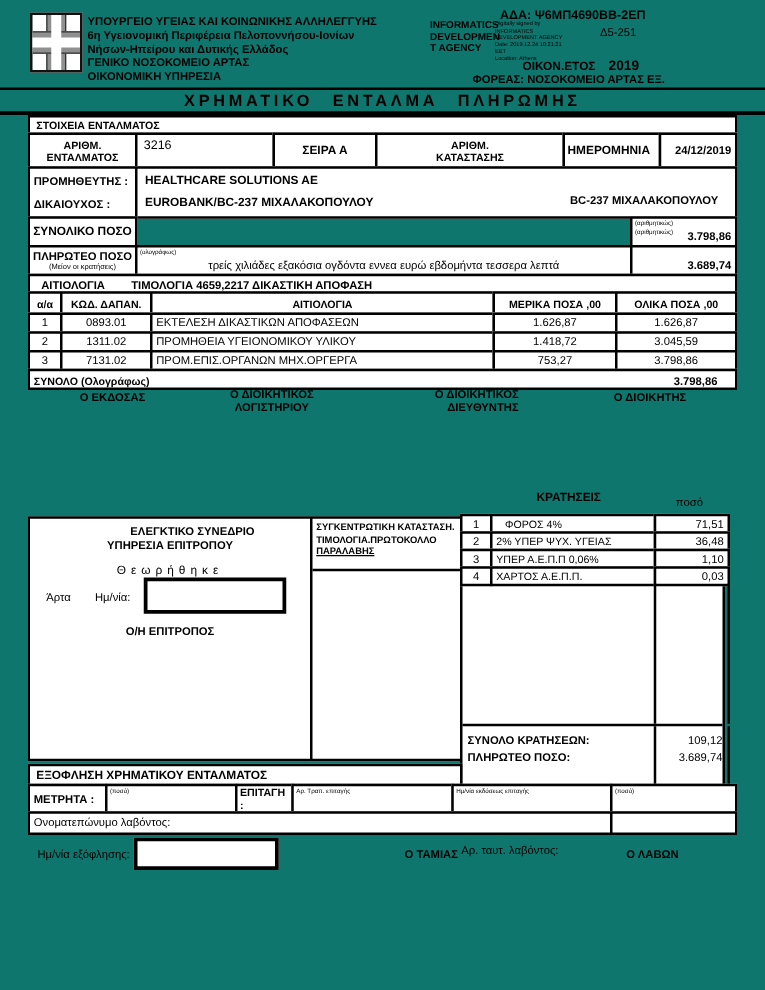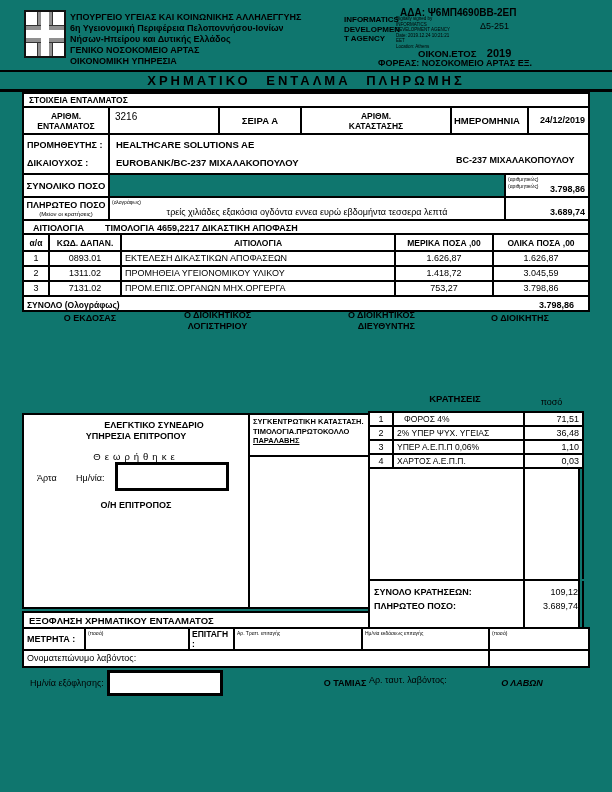--- a/index.html
+++ b/index.html
@@ -315,15 +315,15 @@
 
   <div class="cell f9 vc" style="left:22px;top:649px;width:468px;height:19px;padding-left:3px;">
     <span>Ονοματεπώνυμο λαβόντος:</span>
     <span class="abs f9" style="left:345px;top:4px;margin-top:20px;">Αρ. ταυτ. λαβόντος:</span>
   </div>
   <div class="cell" style="left:488px;top:649px;width:102px;height:19px;"></div>
 
   <div class="abs f9" style="left:30px;top:678px;">Ημ/νία εξόφλησης:</div>
   <div class="cell b3" style="left:107px;top:670px;width:116px;height:26px;"></div>
   <div class="abs bold f9 ctr" style="left:295px;top:678px;width:100px;">Ο ΤΑΜΙΑΣ</div>
-  <div class="abs bold f9 ctr" style="left:472px;top:678px;width:100px;font-style:italic;">Ο ΛΑΒΩΝ</div>
+  <div class="abs bold f9 ctr" style="left:472px;top:678px;width:100px;">Ο ΛΑΒΩΝ</div>
 
 </div>
 
 </body></html>

